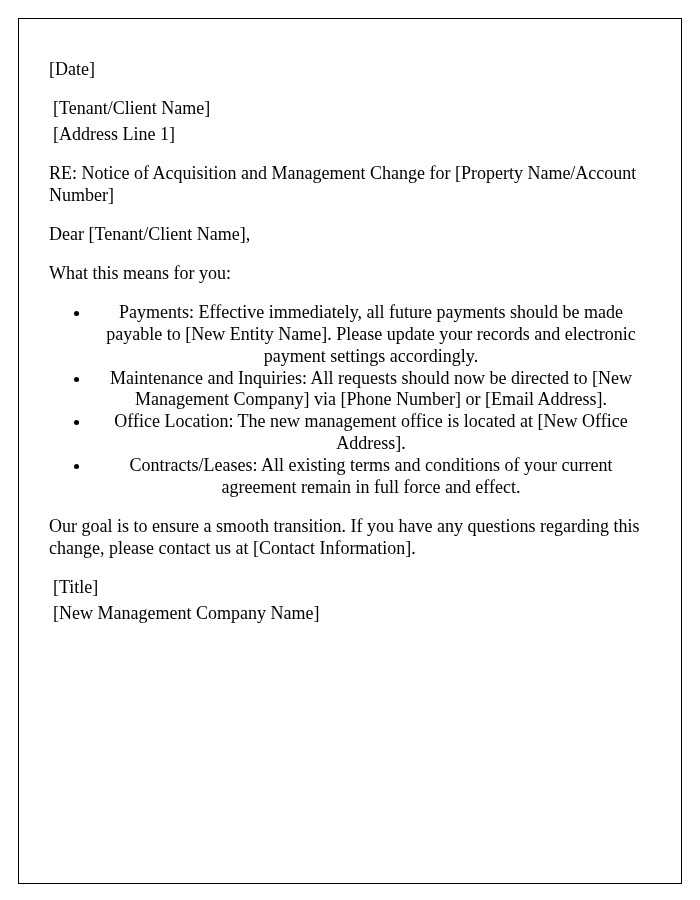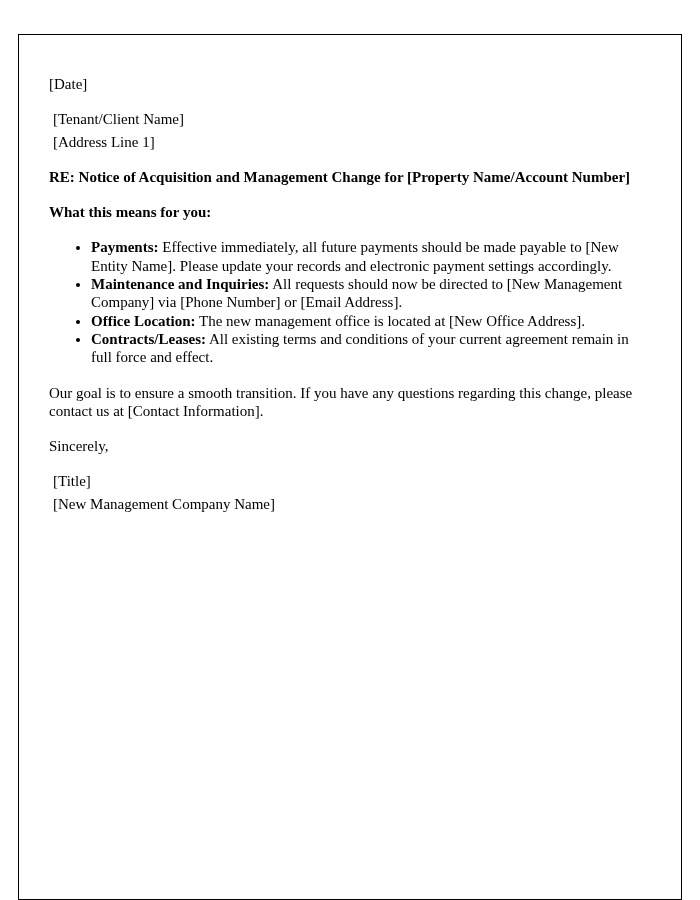--- a/index.html
+++ b/index.html
@@ -10,75 +10,76 @@
   body {
     width: 700px;
     height: 900px;
     position: relative;
     font-family: "Liberation Serif", "DejaVu Serif", serif;
     color: #000000;
   }
   .page {
     position: absolute;
     left: 18px;
-    top: 34px;
+    top: 18px;
     width: 664px;
     height: 866px;
     box-sizing: border-box;
     border: 1px solid #000000;
     background: #ffffff;
     padding: 40px 30px 30px 30px;
-    font-size: 15px;
+    font-size: 18px;
     line-height: 1.22;
   }
   .block {
     margin: 0 0 17px 0;
   }
   .tight {
     margin: 4px;
   }
   .bold {
-    font-weight: bold;
+    font-weight: normal;
   }
   ul.points {
     margin: 0 0 17px 0;
     padding-left: 42px;
   }
   ul.points li {
     margin: 0;
+    text-align: center;
   }
 </style>
 </head>
 <body>
 
 <div class="page">
 
   <p class="block">[Date]</p>
 
   <div class="block">
     <p class="tight">[Tenant/Client Name]</p>
     <p class="tight">[Address Line 1]</p>
   </div>
 
   <p class="block bold">RE: Notice of Acquisition and Management Change for [Property Name/Account Number]</p>
 
+  <p class="block">Dear [Tenant/Client Name],</p>
 
 
   <p class="block bold">What this means for you:</p>
 
   <ul class="points">
     <li><span class="bold">Payments:</span><span> Effective immediately, all future payments should be made payable to [New Entity Name]. Please update your records and electronic payment settings accordingly.</span></li>
     <li><span class="bold">Maintenance and Inquiries:</span><span> All requests should now be directed to [New Management Company] via [Phone Number] or [Email Address].</span></li>
     <li><span class="bold">Office Location:</span><span> The new management office is located at [New Office Address].</span></li>
     <li><span class="bold">Contracts/Leases:</span><span> All existing terms and conditions of your current agreement remain in full force and effect.</span></li>
   </ul>
 
   <p class="block">Our goal is to ensure a smooth transition. If you have any questions regarding this change, please contact us at [Contact Information].</p>
 
 
-  <p class="block">Sincerely,</p>
 
   <div class="block">
     <p class="tight">[Title]</p>
     <p class="tight">[New Management Company Name]</p>
   </div>
 
 </div>
 
 </body></html>

